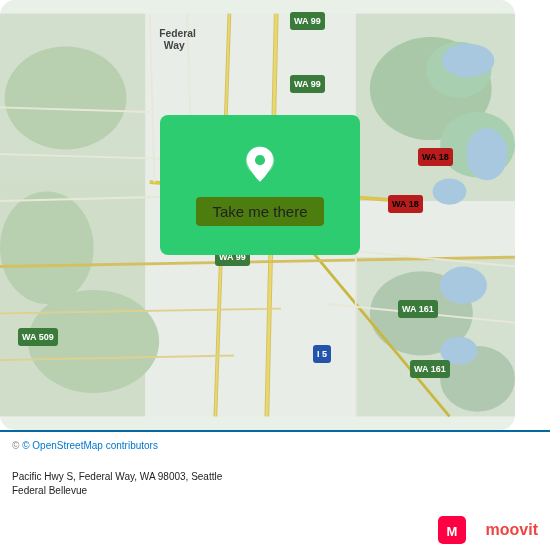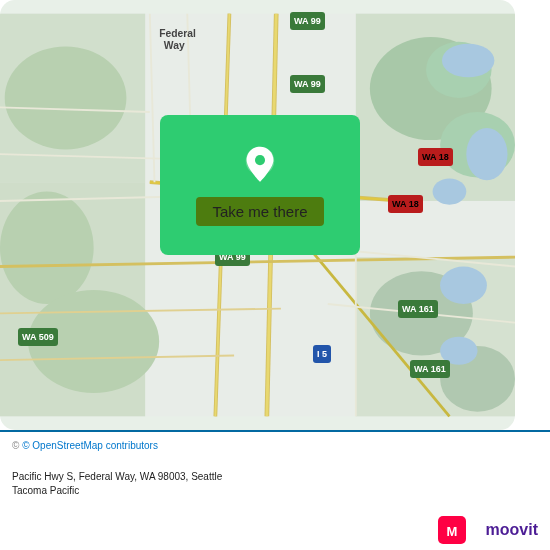--- a/index.html
+++ b/index.html
@@ -96,21 +96,21 @@
     }
 
     #moovit-icon {
       width: 28px;
       height: 28px;
     }
 
     #moovit-text {
       font-size: 16px;
       font-weight: bold;
-      color: #4c1d95;
+      color: #ef4444;
       padding-left: 16px;
     }
 
     
     .road-badge {
       position: absolute;
       border-radius: 3px;
       font-size: 9px;
       font-weight: bold;
       padding: 4px 4px;
@@ -204,21 +204,21 @@
   </div>
 </div>
 
 <div id="footer">
   <div id="copyright-line">
     <span>© </span><span class="osm">© OpenStreetMap contributors</span>
   </div>
 
   <div id="address-line">
     <div>Pacific Hwy S, Federal Way, WA 98003, Seattle</div>
-    <div>Tacoma Pacific</div>
+    <div>Federal Bellevue</div>
   </div>
 
   <div id="moovit-row">
 
     <svg id="moovit-icon" viewBox="0 0 28 28" xmlns="http://www.w3.org/2000/svg">
       <rect width="28" height="28" rx="5" fill="#f04"></rect>
       <text x="14" y="20" font-size="13" font-weight="bold" fill="white" text-anchor="middle" font-family="Arial">M</text>
     </svg>
     <span id="moovit-text">moovit</span>
   </div>

